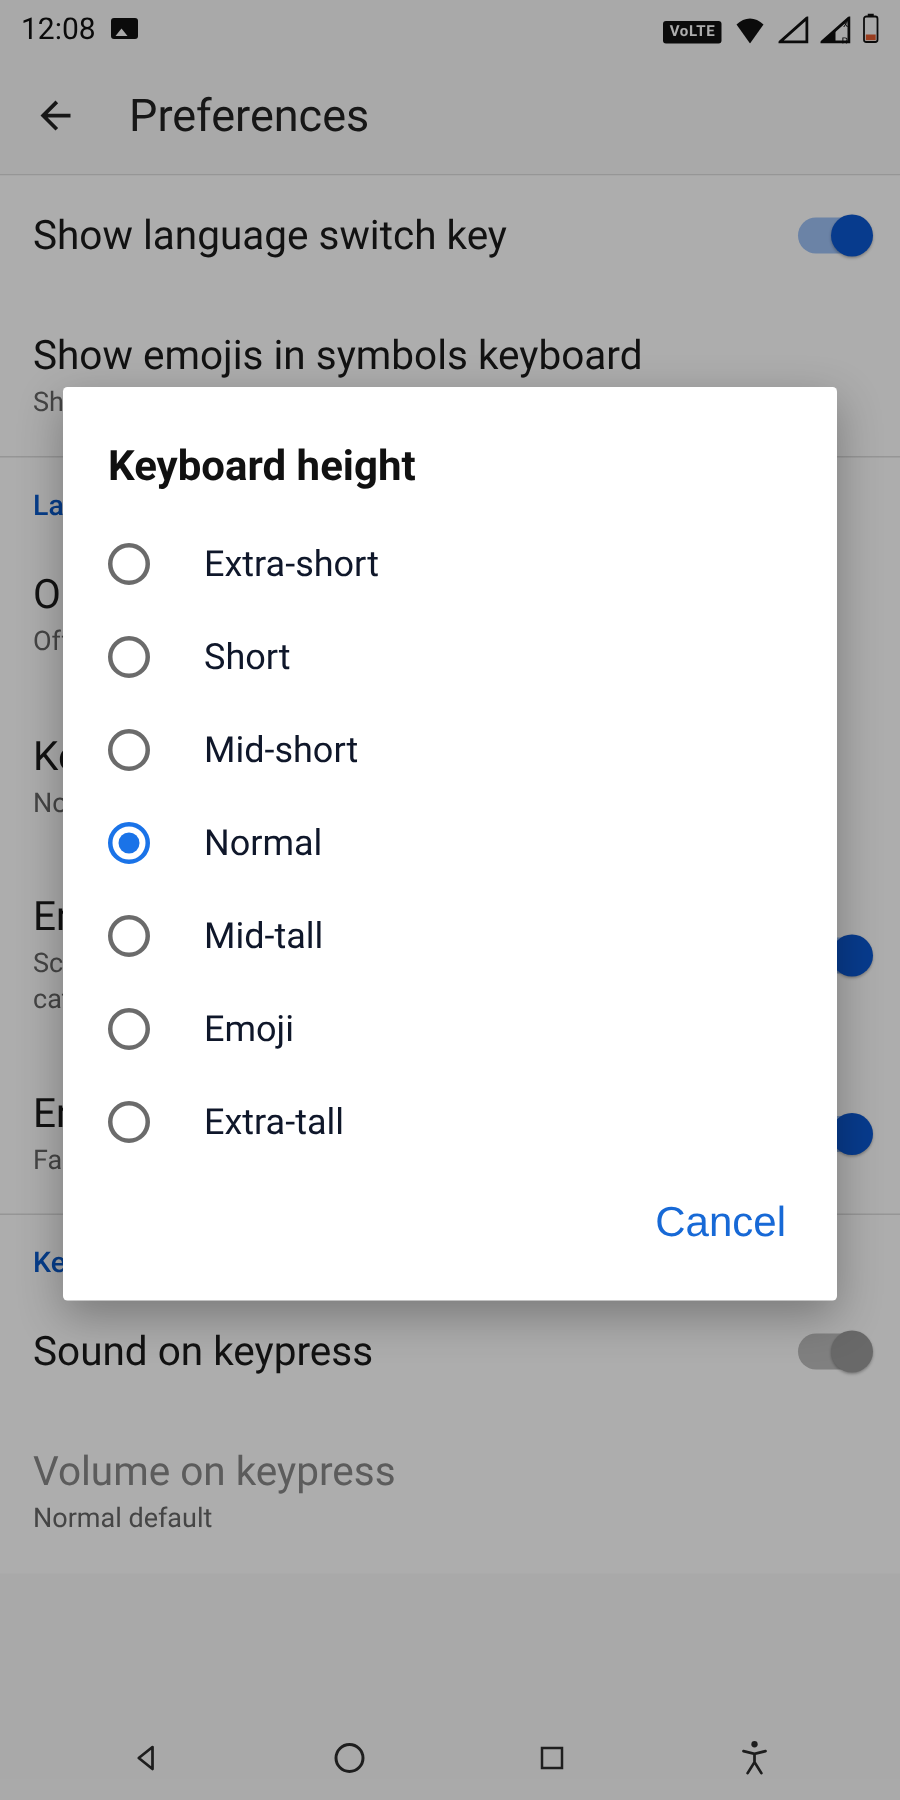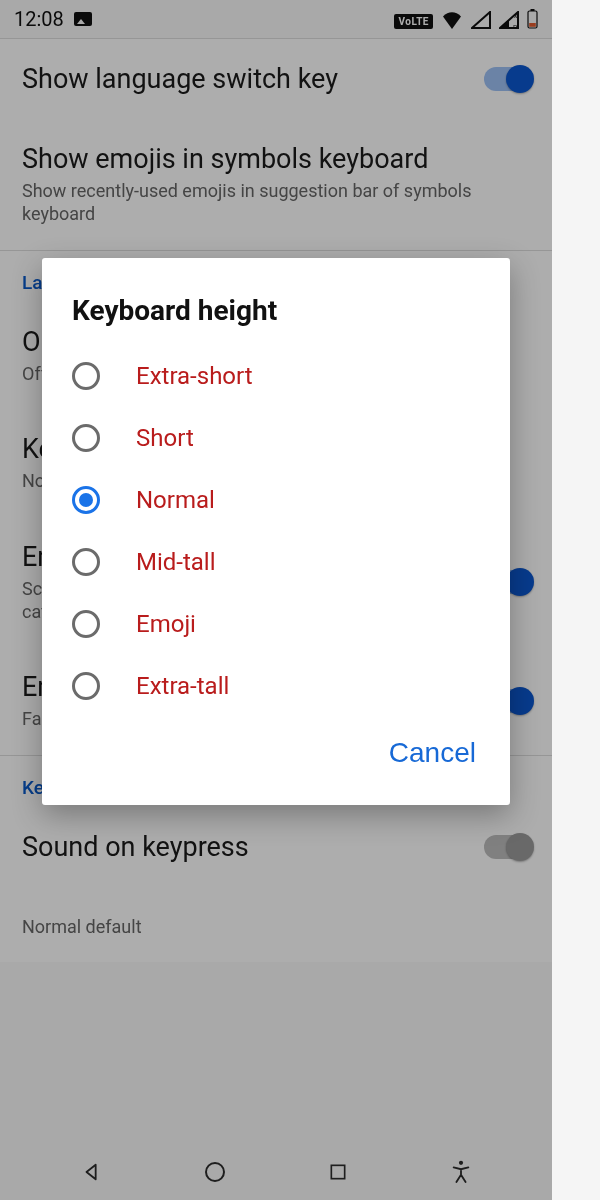--- a/index.html
+++ b/index.html
@@ -1,17 +1,17 @@
 <!DOCTYPE html>
 <html><head>
 <meta charset="utf-8">
 <style>
   * { box-sizing: border-box; margin: 0; padding: 0; }
   html, body { width: 600px; height: 1200px; font-family: -apple-system, Roboto, "Helvetica Neue", Arial, sans-serif; background: #f5f5f5; overflow: hidden; }
-  .screen { position: relative; width: 552px; height: 1200px; background: #fafafa; }
+  .screen { position: relative; width: 600px; height: 1200px; background: #fafafa; }
   .scrim { position: absolute; inset: 0; background: rgba(0,0,0,0.32); }
 
   
   .status-bar { height: 38px; display:flex; align-items:center; justify-content:space-between; padding: 0 14px; color:#111; font-size:20px; }
   .status-left { display:flex; align-items:center; gap:10px; }
   .status-right { display:flex; align-items:flex-end; gap:8px; }
   .volte { background:#111; color:#fff; font-size:10px; font-weight:700; padding:2px 4px; border-radius:2px; letter-spacing:0.5px; }
   .photo-icn { width:18px; height:14px; background:#111; border-radius:2px; position:relative; }
   .photo-icn::before { content:""; position:absolute; left:3px; bottom:2px; width:0; height:0; border-left:4px solid transparent; border-right:4px solid transparent; border-bottom:5px solid #fafafa; }
 
@@ -30,21 +30,21 @@
   .switch { width:46px; height:24px; border-radius:12px; background:#bdbdbd; position:relative; }
   .switch .knob { position:absolute; top:-2px; width:28px; height:28px; border-radius:50%; background:#9b9b9b; box-shadow:0 1px 2px rgba(0,0,0,0.3); }
   .switch.on { background:#9ec1f5; }
   .switch.on .knob { right:-4px; background:#0b57d0; }
   .switch.off .knob { right:-4px; background:#9b9b9b; }
 
   
   .dialog { position:absolute; left:42px; right:42px; top:258px; background:#fff; border-radius:3px; box-shadow:0 10px 30px rgba(0,0,0,0.3); padding: 30px 0 8px; }
   .dialog-title { font-size:28px; font-weight:700; padding: 6px 30px 18px; color:#111; }
   .opt { display:flex; align-items:center; gap:36px; padding: 17px 30px; }
-  .opt .lbl { font-size:24px; color:#b91c1c; }
+  .opt .lbl { font-size:24px; color:#0f172a; }
   .radio { width:28px; height:28px; border-radius:50%; border:3px solid #6b6b6b; display:flex; align-items:center; justify-content:center; }
   .radio.sel { border-color:#1a73e8; }
   .radio.sel::after { content:""; width:14px; height:14px; border-radius:50%; background:#1a73e8; }
   .dialog-actions { display:flex; justify-content:flex-end; padding: 12px 28px 20px; }
   .btn-cancel { font-size:28px; color:#1769d6; background:none; border:none; font-weight:500; padding:8px 6px; }
 
   
   .navbar { position:absolute; left:0; right:0; bottom:0; height:56px; display:flex; align-items:center; justify-content:space-around; padding: 0 30px; }
   .navbtn { width:30px; height:30px; display:flex; align-items:center; justify-content:center; color:#2d2d2d; }
 
@@ -75,20 +75,26 @@
           <text x="14" y="19" font-size="7" fill="#111">R</text>
         </svg>
       <svg width="11" height="20" viewBox="0 0 11 20">
           <rect x="1" y="2" width="9" height="17" rx="1.5" fill="none" stroke="#111" stroke-width="1.2"></rect>
           <rect x="3.5" y="0" width="4" height="2" fill="#111"></rect>
           <rect x="2.2" y="14" width="6.6" height="3.8" fill="#e25b2e"></rect>
         </svg>
     </div>
   </div>
 
+  <div class="appbar">
+    <svg width="30" height="30" viewBox="0 0 24 24">
+        <path d="M20 11H7.8l5.6-5.6L12 4l-8 8 8 8 1.4-1.4L7.8 13H20z" fill="#222"></path>
+      </svg>
+    <div class="appbar-title">Preferences</div>
+  </div>
   <div class="divider"></div>
 
   <div class="list">
     <div class="item">
       <div class="txt">
           <div class="t">Show language switch key</div>
         </div>
       <div class="switch on">
           <div class="knob"></div>
         </div>
@@ -136,20 +142,21 @@
     <div class="item">
       <div class="txt">
           <div class="t">Sound on keypress</div>
         </div>
       <div class="switch off">
           <div class="knob"></div>
         </div>
     </div>
     <div class="item">
       <div class="txt">
+        <div class="t" style="color:#888">Volume on keypress</div>
         <div class="s">Normal default</div>
       </div>
     </div>
   </div>
 
   <div class="navbar">
     <div class="navbtn">
       <svg width="22" height="22" viewBox="0 0 24 24">
           <path d="M16 4 L6 12 L16 20 Z" fill="none" stroke="#2d2d2d" stroke-width="2" stroke-linejoin="round"></path>
         </svg>
@@ -179,20 +186,24 @@
     <div id="opts">
         <div class="opt">
           <div class="radio"></div>
           <div class="lbl">Extra-short</div>
         </div>
         <div class="opt">
           <div class="radio"></div>
           <div class="lbl">Short</div>
         </div>
         <div class="opt">
+          <div class="radio"></div>
+          <div class="lbl">Mid-short</div>
+        </div>
+        <div class="opt">
           <div class="radio sel"></div>
           <div class="lbl">Normal</div>
         </div>
         <div class="opt">
           <div class="radio"></div>
           <div class="lbl">Mid-tall</div>
         </div>
         <div class="opt">
           <div class="radio"></div>
           <div class="lbl">Emoji</div>

